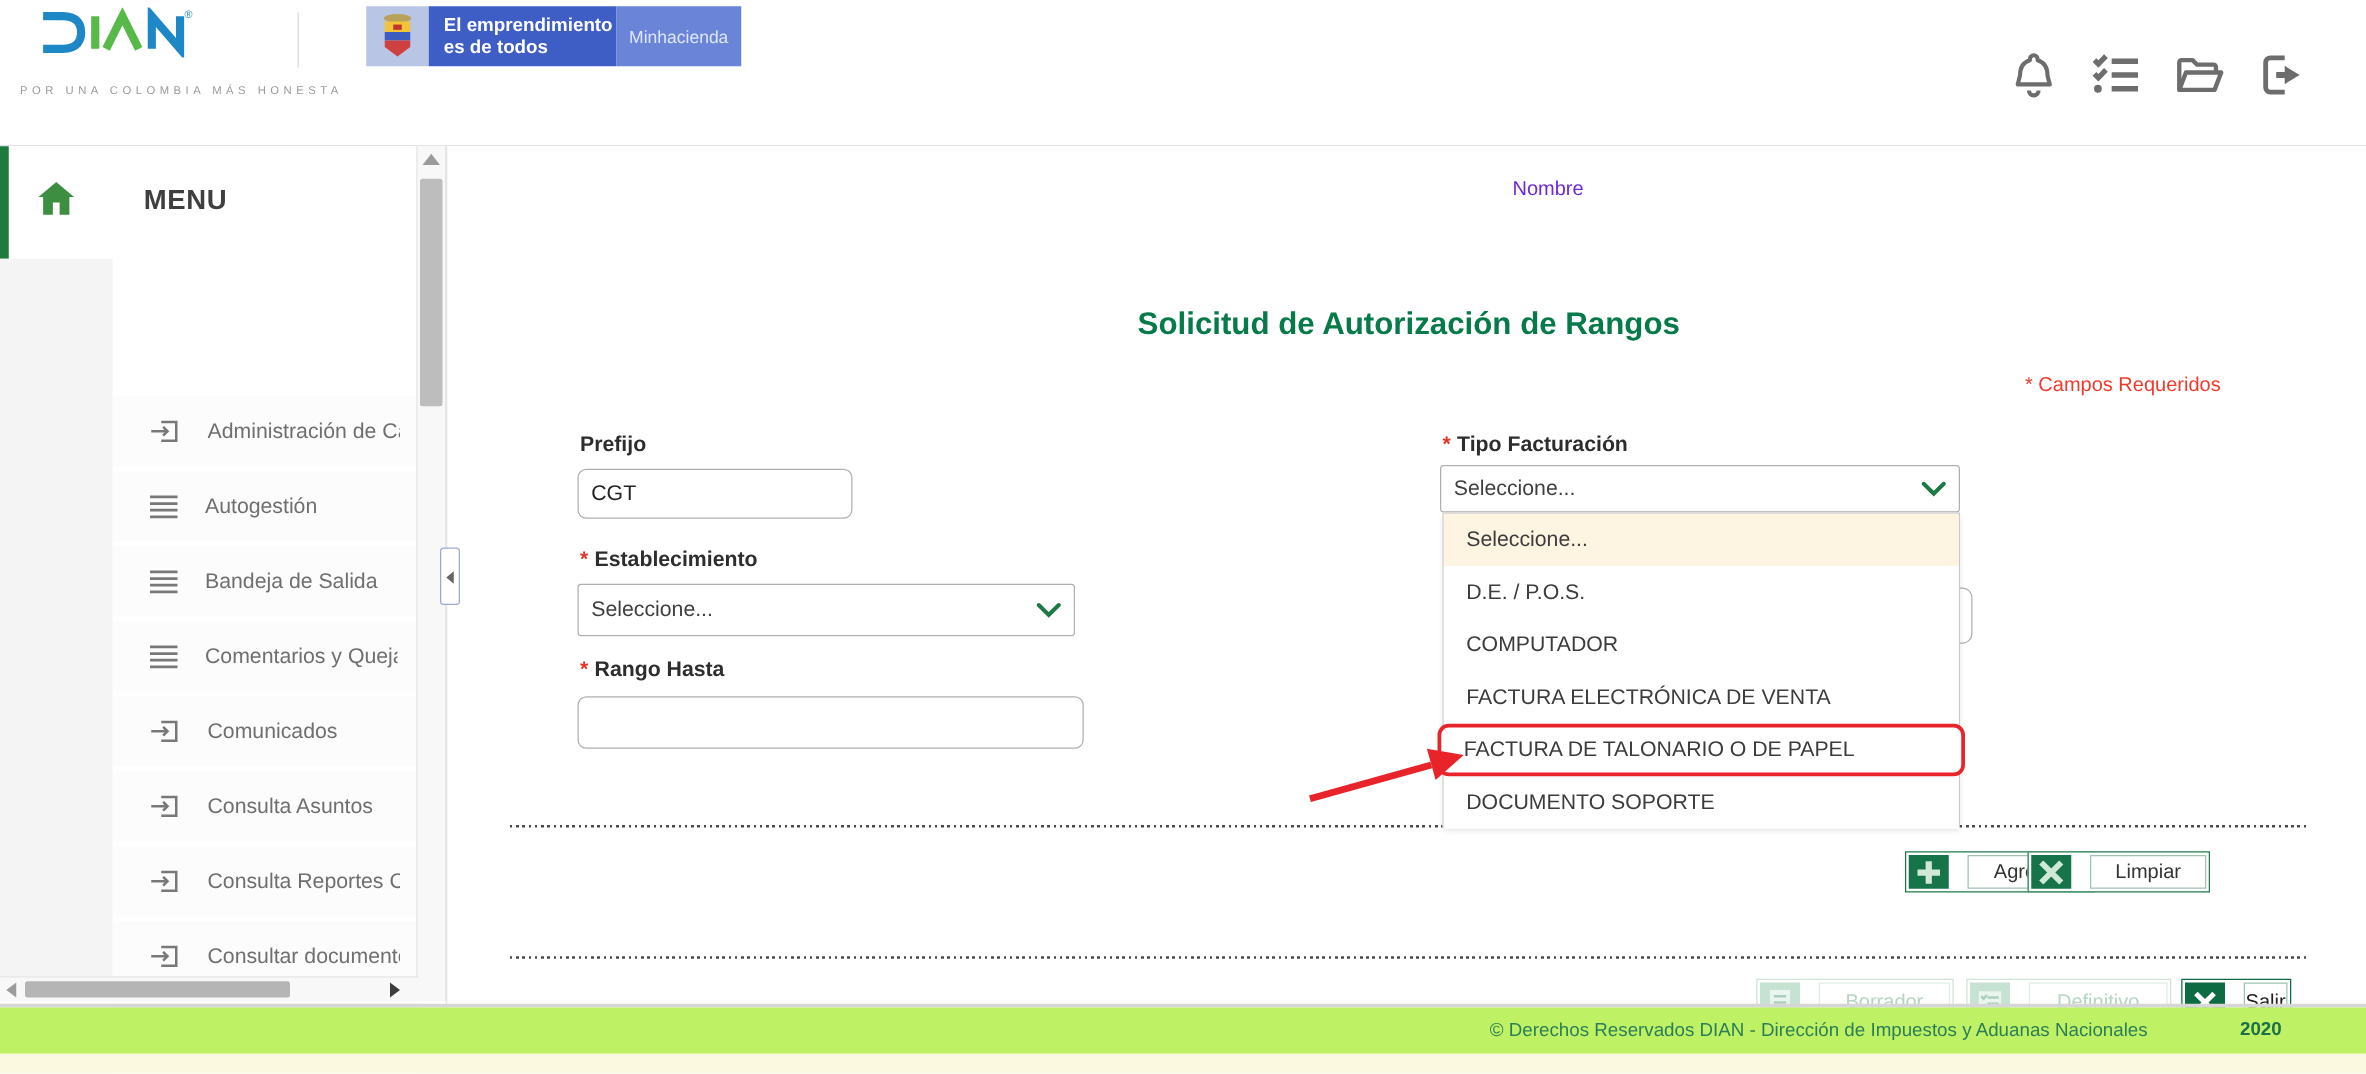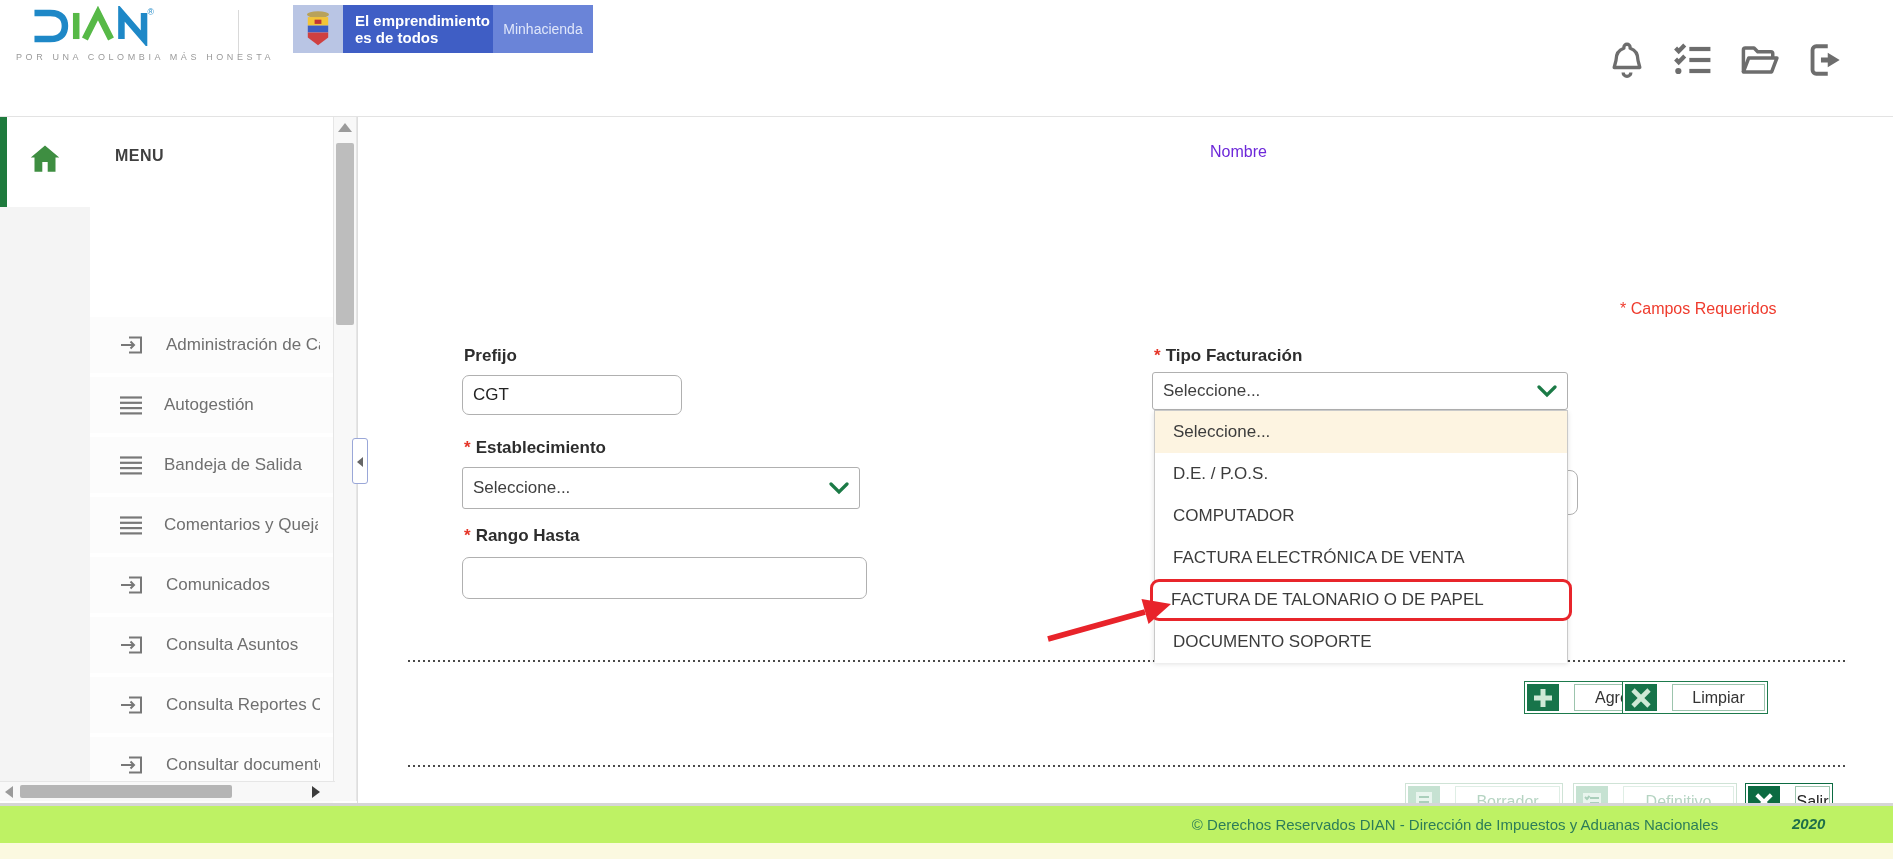--- a/index.html
+++ b/index.html
@@ -2,34 +2,34 @@
 <html><head>
 <meta charset="utf-8">
 <style>
   * { box-sizing: border-box; margin: 0; padding: 0; }
   body { font-family: "Liberation Sans", sans-serif; background: #ffffff; }
   .stage { position: relative; width: 1893px; height: 859px; background: #fff; overflow: hidden; }
 
   
   .header { position: absolute; left: 0; top: 0; width: 1893px; height: 117px; background: #fff; border-bottom: 1px solid #e3e3e3; }
   .logo-wrap { position: absolute; left: 16px; top: 6px; width: 210px; }
-  .logo-tagline { font-size: 9px; letter-spacing: 3.6px; color: #9a9a9a; margin-top: 2px; white-space: nowrap; }
+  .logo-tagline { font-size: 9px; letter-spacing: 3.6px; color: #9a9a9a; margin-top: 16px; white-space: nowrap; }
   .header-divider { position: absolute; left: 238px; top: 10px; width: 1px; height: 44px; background: #d9d9d9; }
   .gov-banner { position: absolute; left: 293px; top: 5px; width: 300px; height: 48px; display: flex; }
   .gov-crest { width: 50px; background: #b9c5e4; display: flex; align-items: center; justify-content: center; }
   .gov-slogan { width: 150px; background: #3f5ec5; color: #fff; font-weight: bold; font-size: 15px; line-height: 17px; display: flex; flex-direction: column; justify-content: center; padding-left: 12px; }
   .gov-entity { width: 100px; background: #6a84d8; color: #dfe6fa; font-size: 14px; display: flex; align-items: center; justify-content: center; }
   .header-icons { position: absolute; right: 46px; top: 38px; display: flex; gap: 22px; }
   .hicon { width: 44px; height: 44px; cursor: pointer; }
 
   
   .sidebar { position: absolute; left: 0; top: 117px; width: 358px; height: 686px; background: #fff; }
   .home-row { position: absolute; left: 0; top: 0; width: 332px; height: 90px; background: #fff; border-left: 7px solid #1e7a3d; }
   .home-icon { position: absolute; left: 20px; top: 24px; }
-  .menu-title { position: absolute; left: 108px; top: 30px; font-size: 16px; font-weight: bold; color: #3f3f3f; letter-spacing: 0.5px; }
+  .menu-title { position: absolute; left: 108px; top: 30px; font-size: 22px; font-weight: bold; color: #3f3f3f; letter-spacing: 0.5px; }
   .icon-col { position: absolute; left: 0; top: 90px; width: 90px; height: 594px; background: #f4f4f4; }
   .menu-item { position: absolute; left: 90px; width: 243px; height: 56px; display: flex; align-items: center; background: #fcfcfc; cursor: pointer; overflow: hidden; }
   .menu-item .mi-icon { margin-left: 28px; flex: 0 0 auto; }
   .menu-item .mi-label { margin-left: 20px; font-size: 17px; color: #6f6f6f; white-space: nowrap; width: 154px; overflow: hidden; }
   
   .vscroll { position: absolute; left: 333px; top: 0; width: 24px; height: 684px; background: #f8f8f8; border-left: 1px solid #e6e6e6; border-right: 1px solid #e6e6e6; }
   .vscroll-up { position: absolute; left: 4px; top: 6px; width: 0; height: 0; border-left: 7px solid transparent; border-right: 7px solid transparent; border-bottom: 9px solid #9b9b9b; }
   .vscroll-thumb { position: absolute; left: 2px; top: 26px; width: 18px; height: 182px; background: #bdbdbd; border-radius: 2px; }
   
   .hscroll { position: absolute; left: 0; top: 664px; width: 335px; height: 20px; background: #f8f8f8; border-top: 1px solid #e6e6e6; }
@@ -67,21 +67,21 @@
   .gbtn.disabled .gb-icon { background: #c6e2d2; }
   .gbtn.disabled .gb-label { border-color: #dfeee5; color: #b5d4c2; }
   .gbtn.salir { border-color: #0c6b42; text-align: center; }
   .gbtn.salir .gb-icon { background: #0c6b42; }
   .gbtn.salir .gb-label { border-color: #9cc4ad; color: #222; }
 
   
   .footer-line { position: absolute; left: 0; top: 803px; width: 1893px; height: 3px; background: #d6d6d6; }
   .footer { position: absolute; left: 0; top: 806px; width: 1893px; height: 37px; background: #bef264; }
   .footer-copy { position: absolute; left: 1000px; top: 10px; width: 910px; text-align: center; font-size: 15px; color: #2c7d58; }
-  .footer-year { position: absolute; left: 1792px; top: 9px; font-size: 15px; font-weight: bold; color: #1d6f49; font-style: italic; }
+  .footer-year { position: absolute; left: 1792px; top: 9px; font-size: 15px; font-weight: bold; color: #1d6f49; }
   .footer-strip { position: absolute; left: 0; top: 843px; width: 1893px; height: 16px; background: #fbf9e0; }
 </style>
 </head>
 <body>
 
 <div class="stage">
 
   <div class="header">
     <div class="logo-wrap">
       <svg width="190" height="40" viewBox="0 0 200 46">
@@ -256,20 +256,21 @@
       <div class="hscroll-left"></div>
       <div class="hscroll-thumb"></div>
       <div class="hscroll-right"></div>
     </div>
   </div>
   <div class="side-divider"></div>
   <div class="collapse-handle"></div>
 
   <div class="content">
     <div class="nombre-label">Nombre</div>
+    <div class="page-title">Solicitud de Autorización de Rangos</div>
     <div class="required-note">* Campos Requeridos</div>
 
     <div class="fld-label" style="left:106px; top:229px">
       <span>Prefijo</span>
     </div>
     <input class="text-input" style="left: 104px; top: 258px; width: 220px; height: 40px;" type="text" value="CGT">
 
     <div class="fld-label" style="left:106px; top:321px">
       <span class="req">*</span><span>Establecimiento</span>
     </div>

